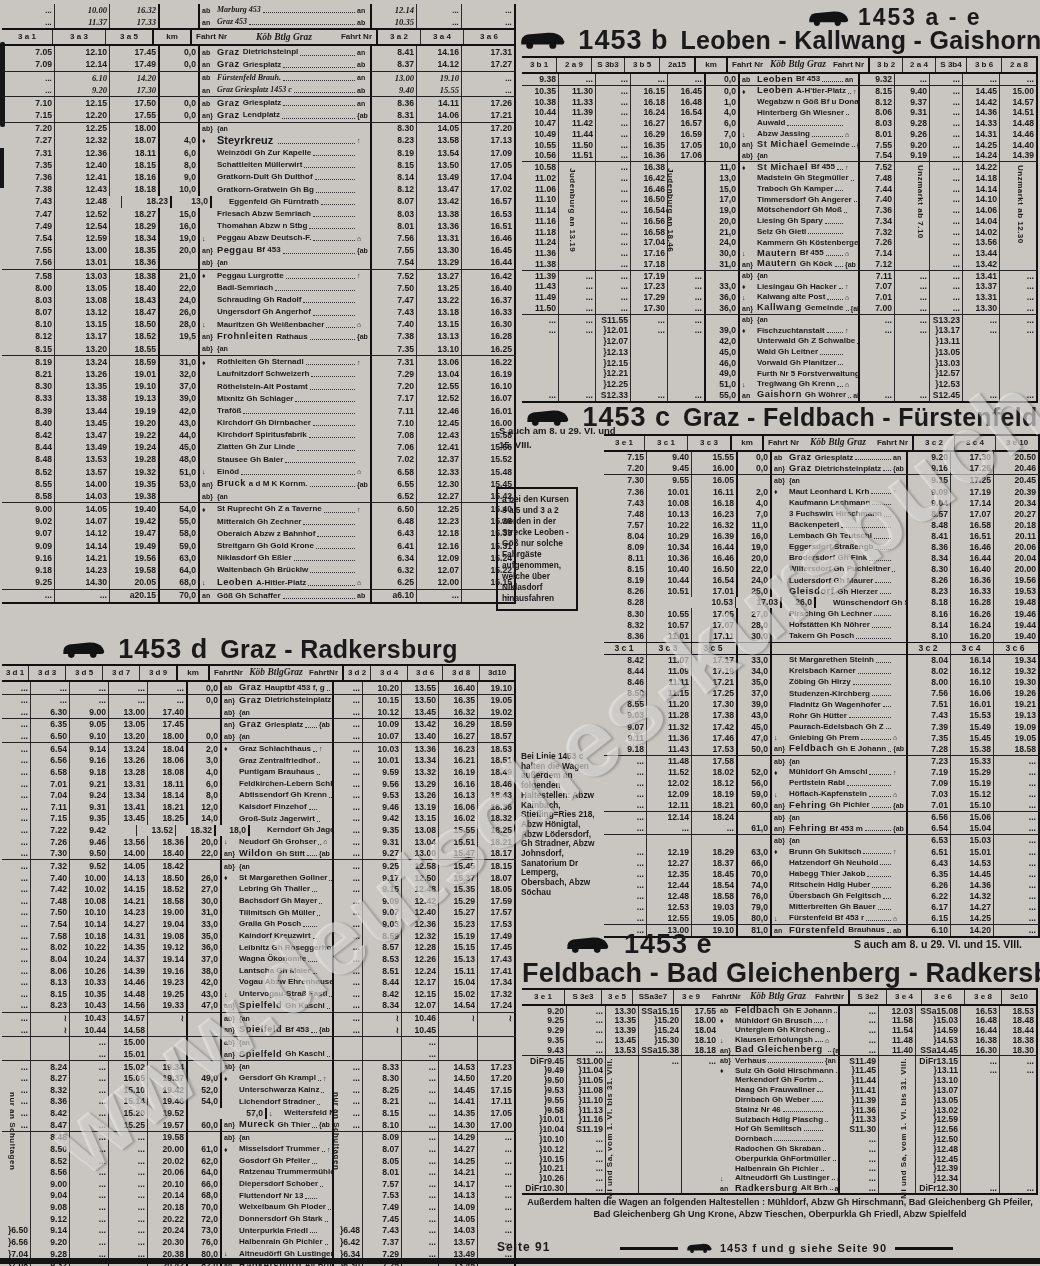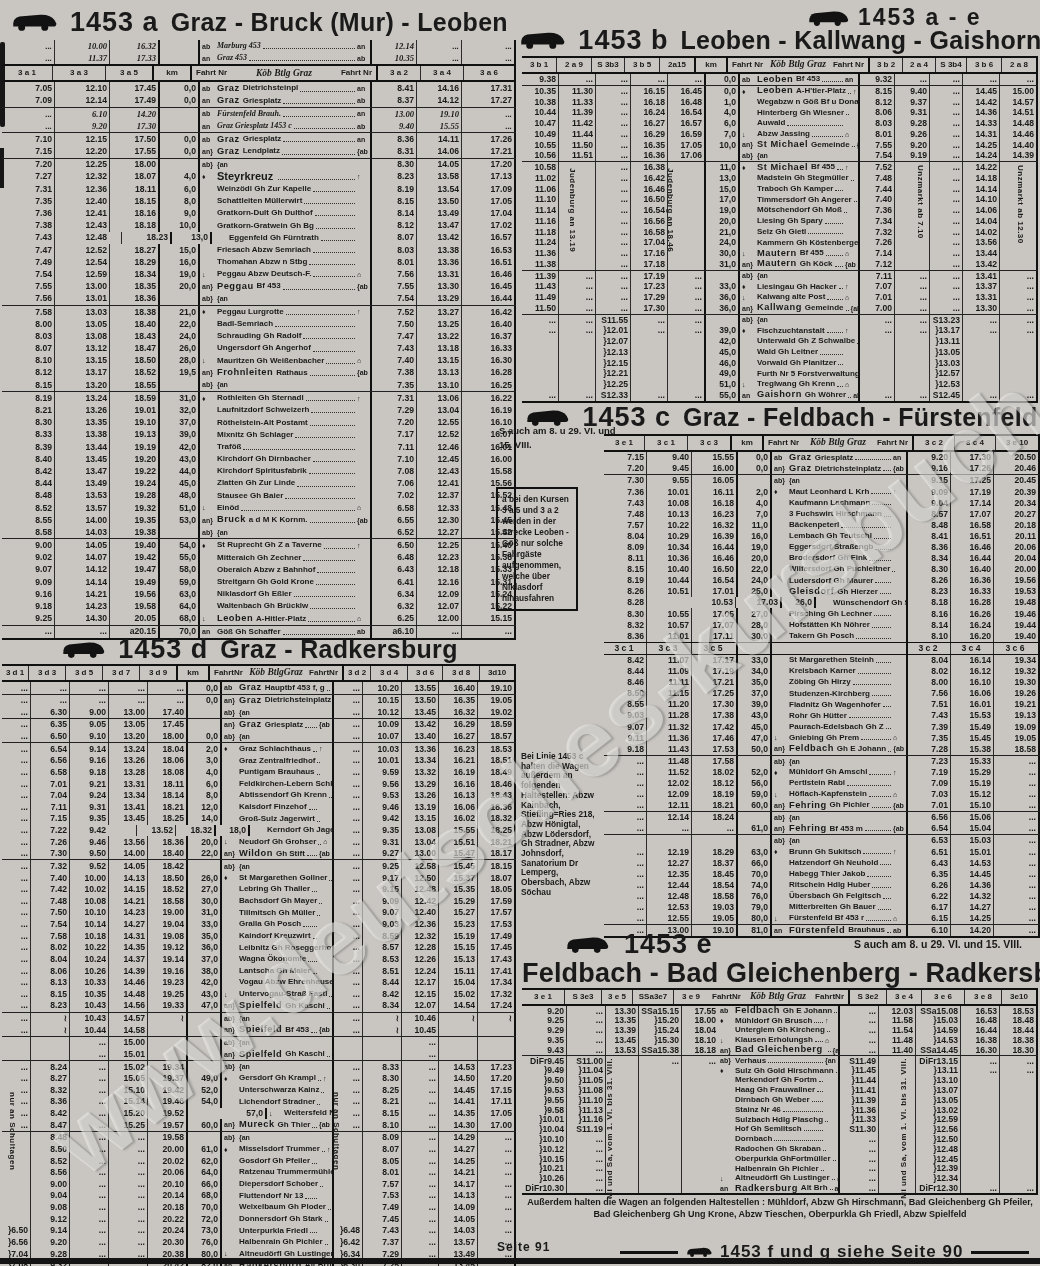--- a/index.html
+++ b/index.html
@@ -47,21 +47,21 @@
   .abox{position:absolute;left:496px;top:487px;width:82px;box-sizing:border-box;border:2.5px solid #111;
         padding:5px 4px;font-size:8.3px;line-height:11px;font-weight:700;background:transparent}
   .snote-a{position:absolute;left:499px;top:424px;width:120px;font-size:9.5px;line-height:13.5px;font-weight:700}
   .cstops{position:absolute;left:521px;top:752px;width:82px;font-size:8.3px;line-height:9.7px;font-weight:700}
   .estops{position:absolute;left:524px;top:1197px;width:512px;font-size:9px;line-height:11.5px;font-weight:700;text-align:center}
   .corner{position:absolute;left:806px;top:4px;display:flex;align-items:center;gap:8px}
   .corner .txt{font-weight:800;font-size:23px;letter-spacing:2px}
   .page-no{position:absolute;left:497px;top:1240px;font-size:12px;font-weight:700;letter-spacing:1px}
   .seealso{position:absolute;left:620px;top:1242px;display:flex;align-items:center;gap:8px}
   .seealso .dash{width:58px;height:3px;background:#111}
-  .seealso .txt{font-weight:800;font-size:17px;letter-spacing:1px}
+  .seealso .txt{font-weight:800;font-size:11px;letter-spacing:1px}
   .botline{position:absolute;left:0;top:1258px;width:100%;height:6px;background:#141414}
   .smudge{position:absolute;left:0;top:42px;width:5px;height:85px;background:#161616;border-radius:2px}
   .smudge2{position:absolute;left:0;top:148px;width:4px;height:40px;background:#161616}
   .eline1{display:flex;align-items:center;gap:14px;padding-left:42px;height:28px}
   .eline1 .enote{margin-left:auto;padding-right:16px;font-weight:700;font-size:10.5px}
   .eroute{text-align:center;font-weight:800;font-size:27px;letter-spacing:.2px;transform:scaleY(1.05);white-space:nowrap}
 </style>
 </head>
 <body>
 
@@ -74,31 +74,20 @@
     <svg width="44" height="18" viewBox="0 0 60 26">
         <path d="M3 19 Q2 8 11 6 L38 3.5 Q52 3 57 11 L59 15 Q59.5 19 55 19 Z"></path>
         <circle cx="14" cy="20" r="4.5"></circle>
         <circle cx="44" cy="20" r="4.5"></circle>
       </svg>
   </span>
   <span class="txt">1453 a - e</span>
 </div>
 
 <section class="sec sec-a" style="left:2px;top:4px;width:514px">
-  <div class="sec-head" style="height:36px">
-    <span class="bus">
-      <svg width="48" height="20" viewBox="0 0 60 26">
-          <path d="M3 19 Q2 8 11 6 L38 3.5 Q52 3 57 11 L59 15 Q59.5 19 55 19 Z"></path>
-          <circle cx="14" cy="20" r="4.5"></circle>
-          <circle cx="44" cy="20" r="4.5"></circle>
-        </svg>
-    </span>
-    <span class="sec-no">1453 a</span>
-    <span class="sec-route">Graz - Bruck (Mur) - Leoben</span>
-  </div>
   <div class="tbl">
       <div class="row it">
         <div class="c tc c0" style="width: 50px;">...</div>
         <div class="c tc" style="width: 52px;">10.00</div>
         <div class="c tc" style="width: 46px;">16.32</div>
         <div class="c km" style="width: 36px;"></div>
         <div class="mid">
           <div class="pre">ab</div>
           <div class="d">Marburg 453</div>
           <div class="ld"></div>

